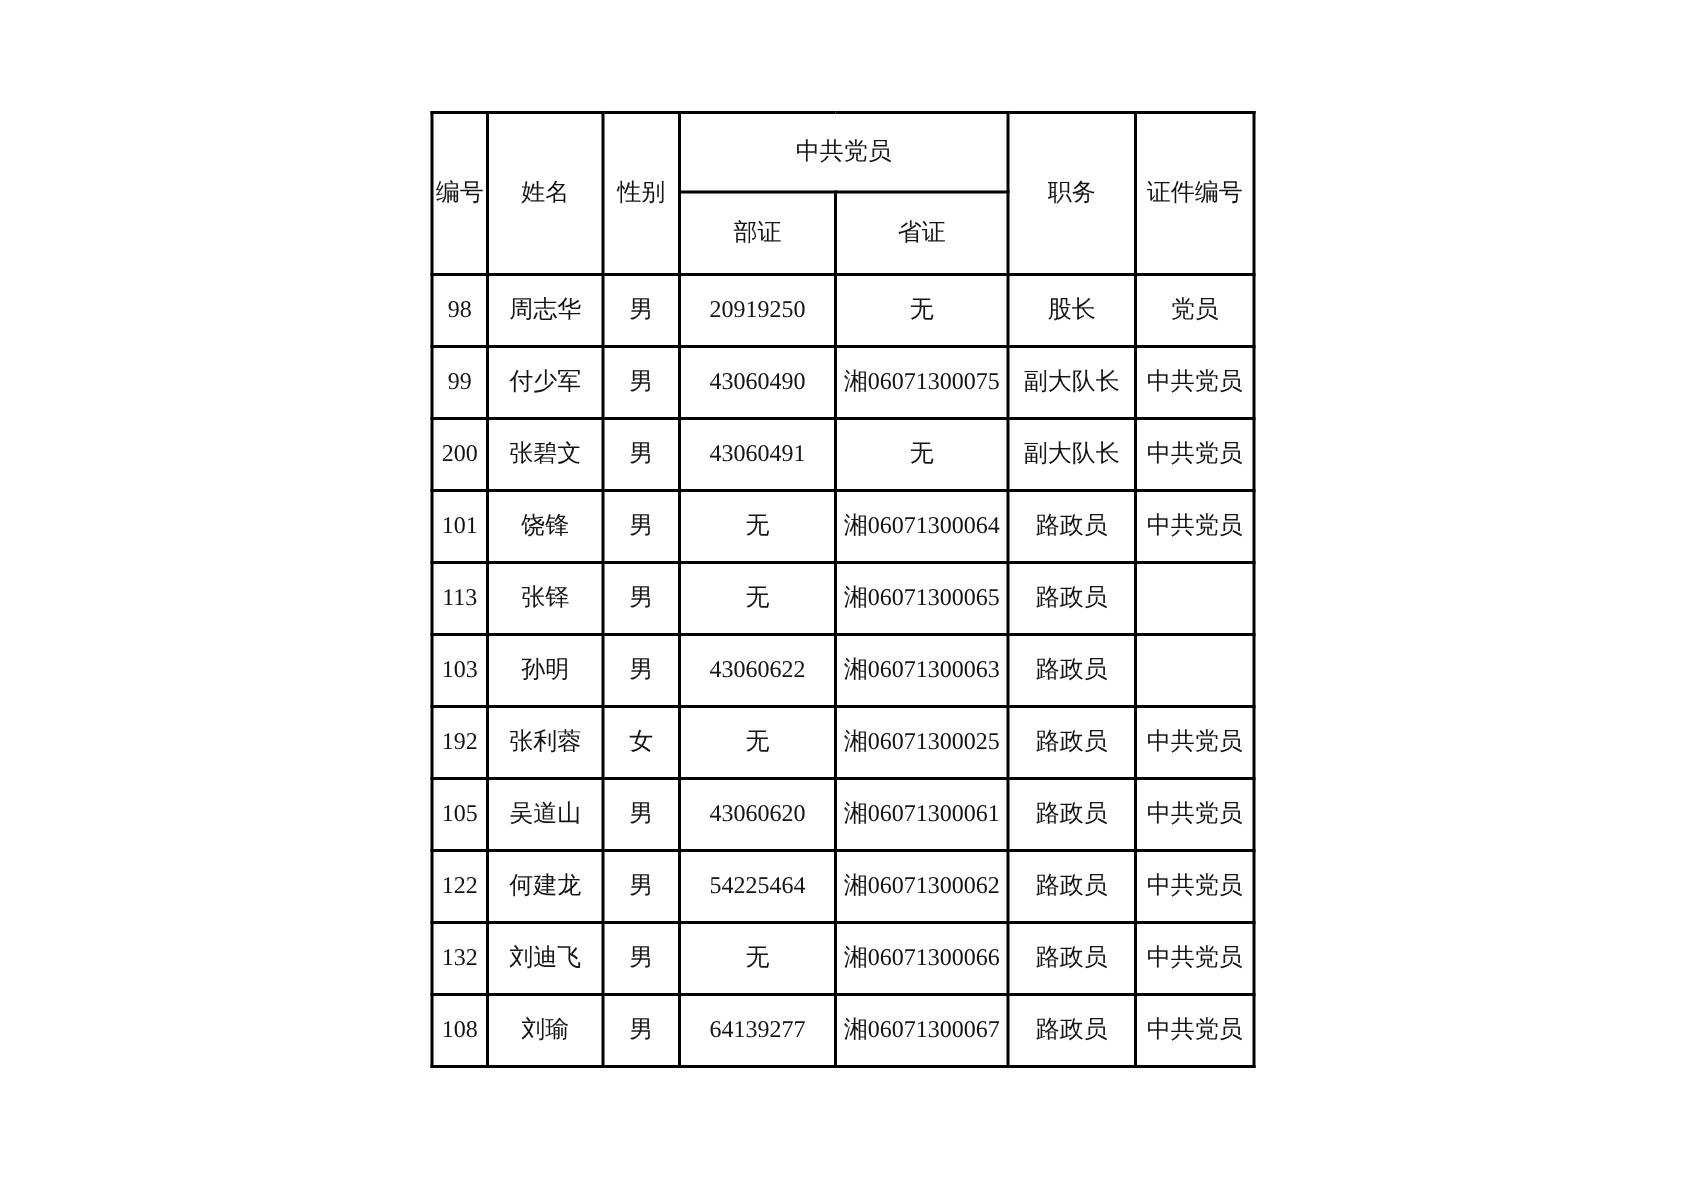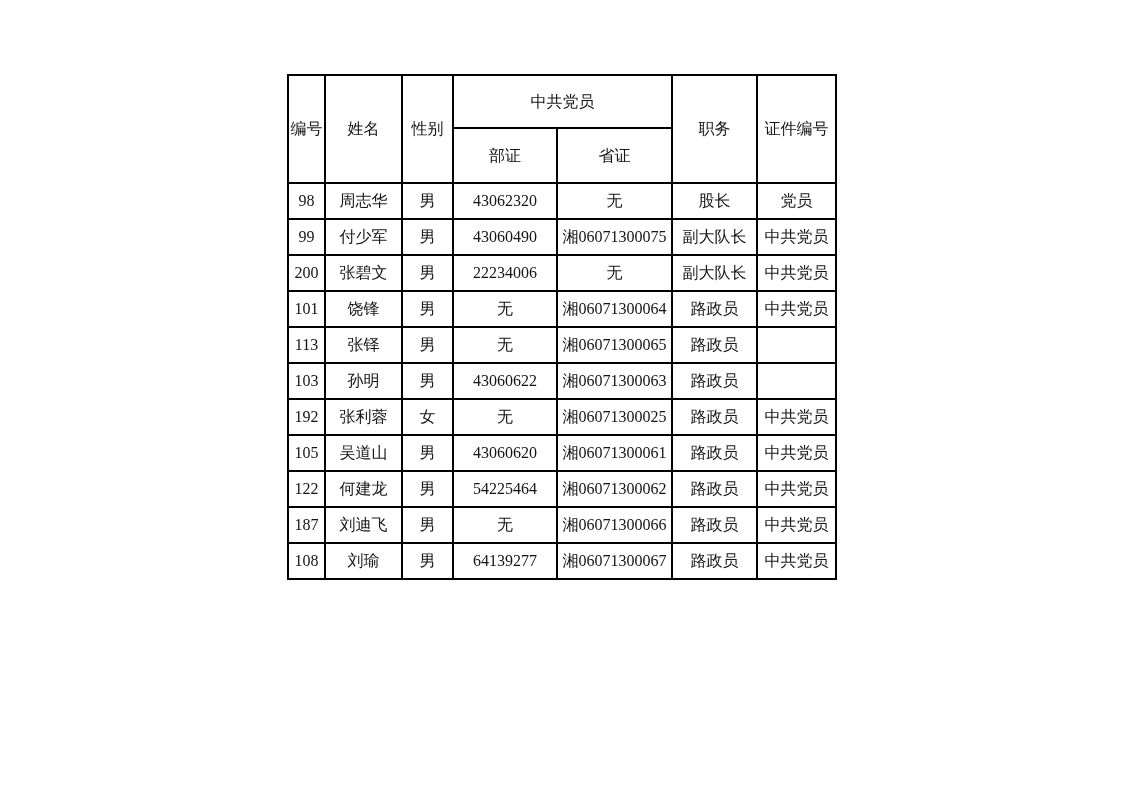--- a/index.html
+++ b/index.html
@@ -30,21 +30,21 @@
     vertical-align: middle;
     font-size: 16px;
     font-weight: normal;
     line-height: 1.2;
     overflow: hidden;
     white-space: nowrap;
     padding: 0 1px;
   }
   tr.hdr-top  { height: 53px; }
   tr.hdr-sub  { height: 55px; }
-  tr.data-row { height: 36px; }
+  tr.data-row { height: 48px; }
 </style>
 </head>
 <body>
 
 <div class="page">
   <table class="personnel">
     <colgroup>
       <col style="width:37px">
       <col style="width:77px">
       <col style="width:51px">
@@ -64,39 +64,39 @@
       </tr>
       <tr class="hdr-sub">
         <th>部证</th>
         <th>省证</th>
       </tr>
 
       <tr class="data-row">
         <td>98</td>
         <td>周志华</td>
         <td>男</td>
-        <td>43062320</td>
+        <td>20919250</td>
         <td>无</td>
         <td>股长</td>
         <td>党员</td>
       </tr>
       <tr class="data-row">
         <td>99</td>
         <td>付少军</td>
         <td>男</td>
         <td>43060490</td>
         <td>湘06071300075</td>
         <td>副大队长</td>
         <td>中共党员</td>
       </tr>
       <tr class="data-row">
         <td>200</td>
         <td>张碧文</td>
         <td>男</td>
-        <td>22234006</td>
+        <td>43060491</td>
         <td>无</td>
         <td>副大队长</td>
         <td>中共党员</td>
       </tr>
       <tr class="data-row">
         <td>101</td>
         <td>饶锋</td>
         <td>男</td>
         <td>无</td>
         <td>湘06071300064</td>
@@ -142,21 +142,21 @@
       <tr class="data-row">
         <td>122</td>
         <td>何建龙</td>
         <td>男</td>
         <td>54225464</td>
         <td>湘06071300062</td>
         <td>路政员</td>
         <td>中共党员</td>
       </tr>
       <tr class="data-row">
-        <td>187</td>
+        <td>132</td>
         <td>刘迪飞</td>
         <td>男</td>
         <td>无</td>
         <td>湘06071300066</td>
         <td>路政员</td>
         <td>中共党员</td>
       </tr>
       <tr class="data-row">
         <td>108</td>
         <td>刘瑜</td>

